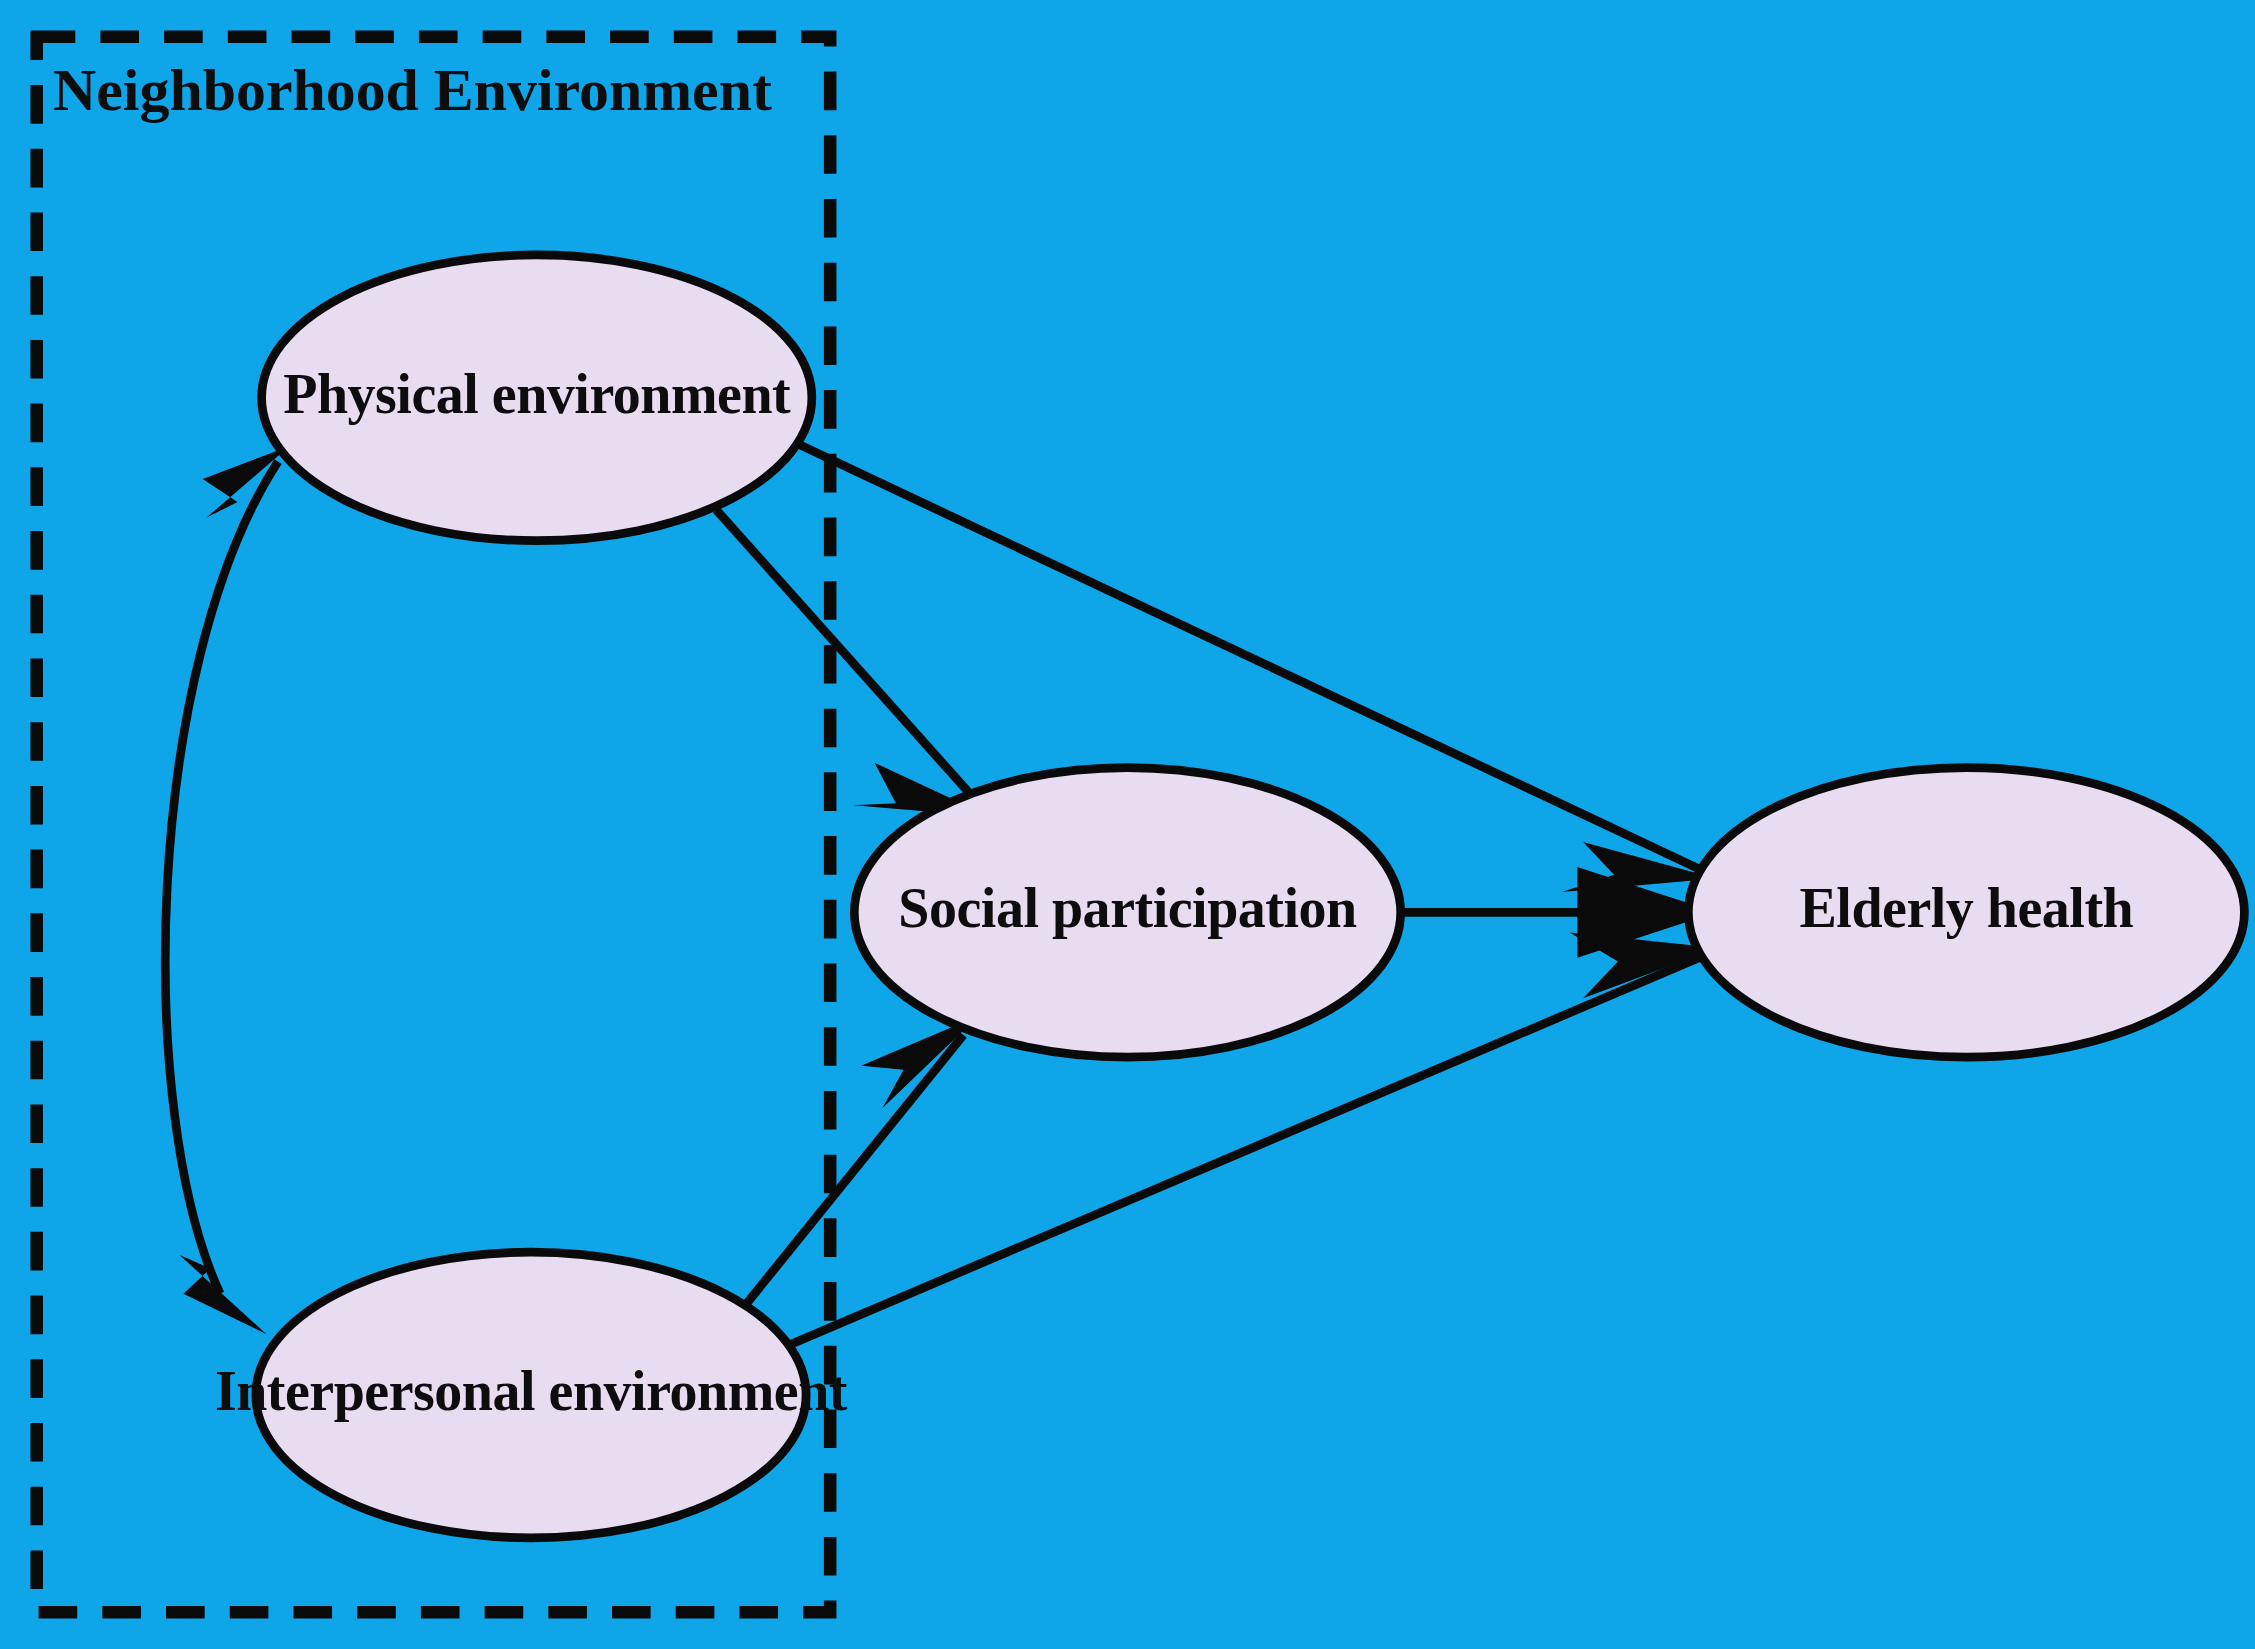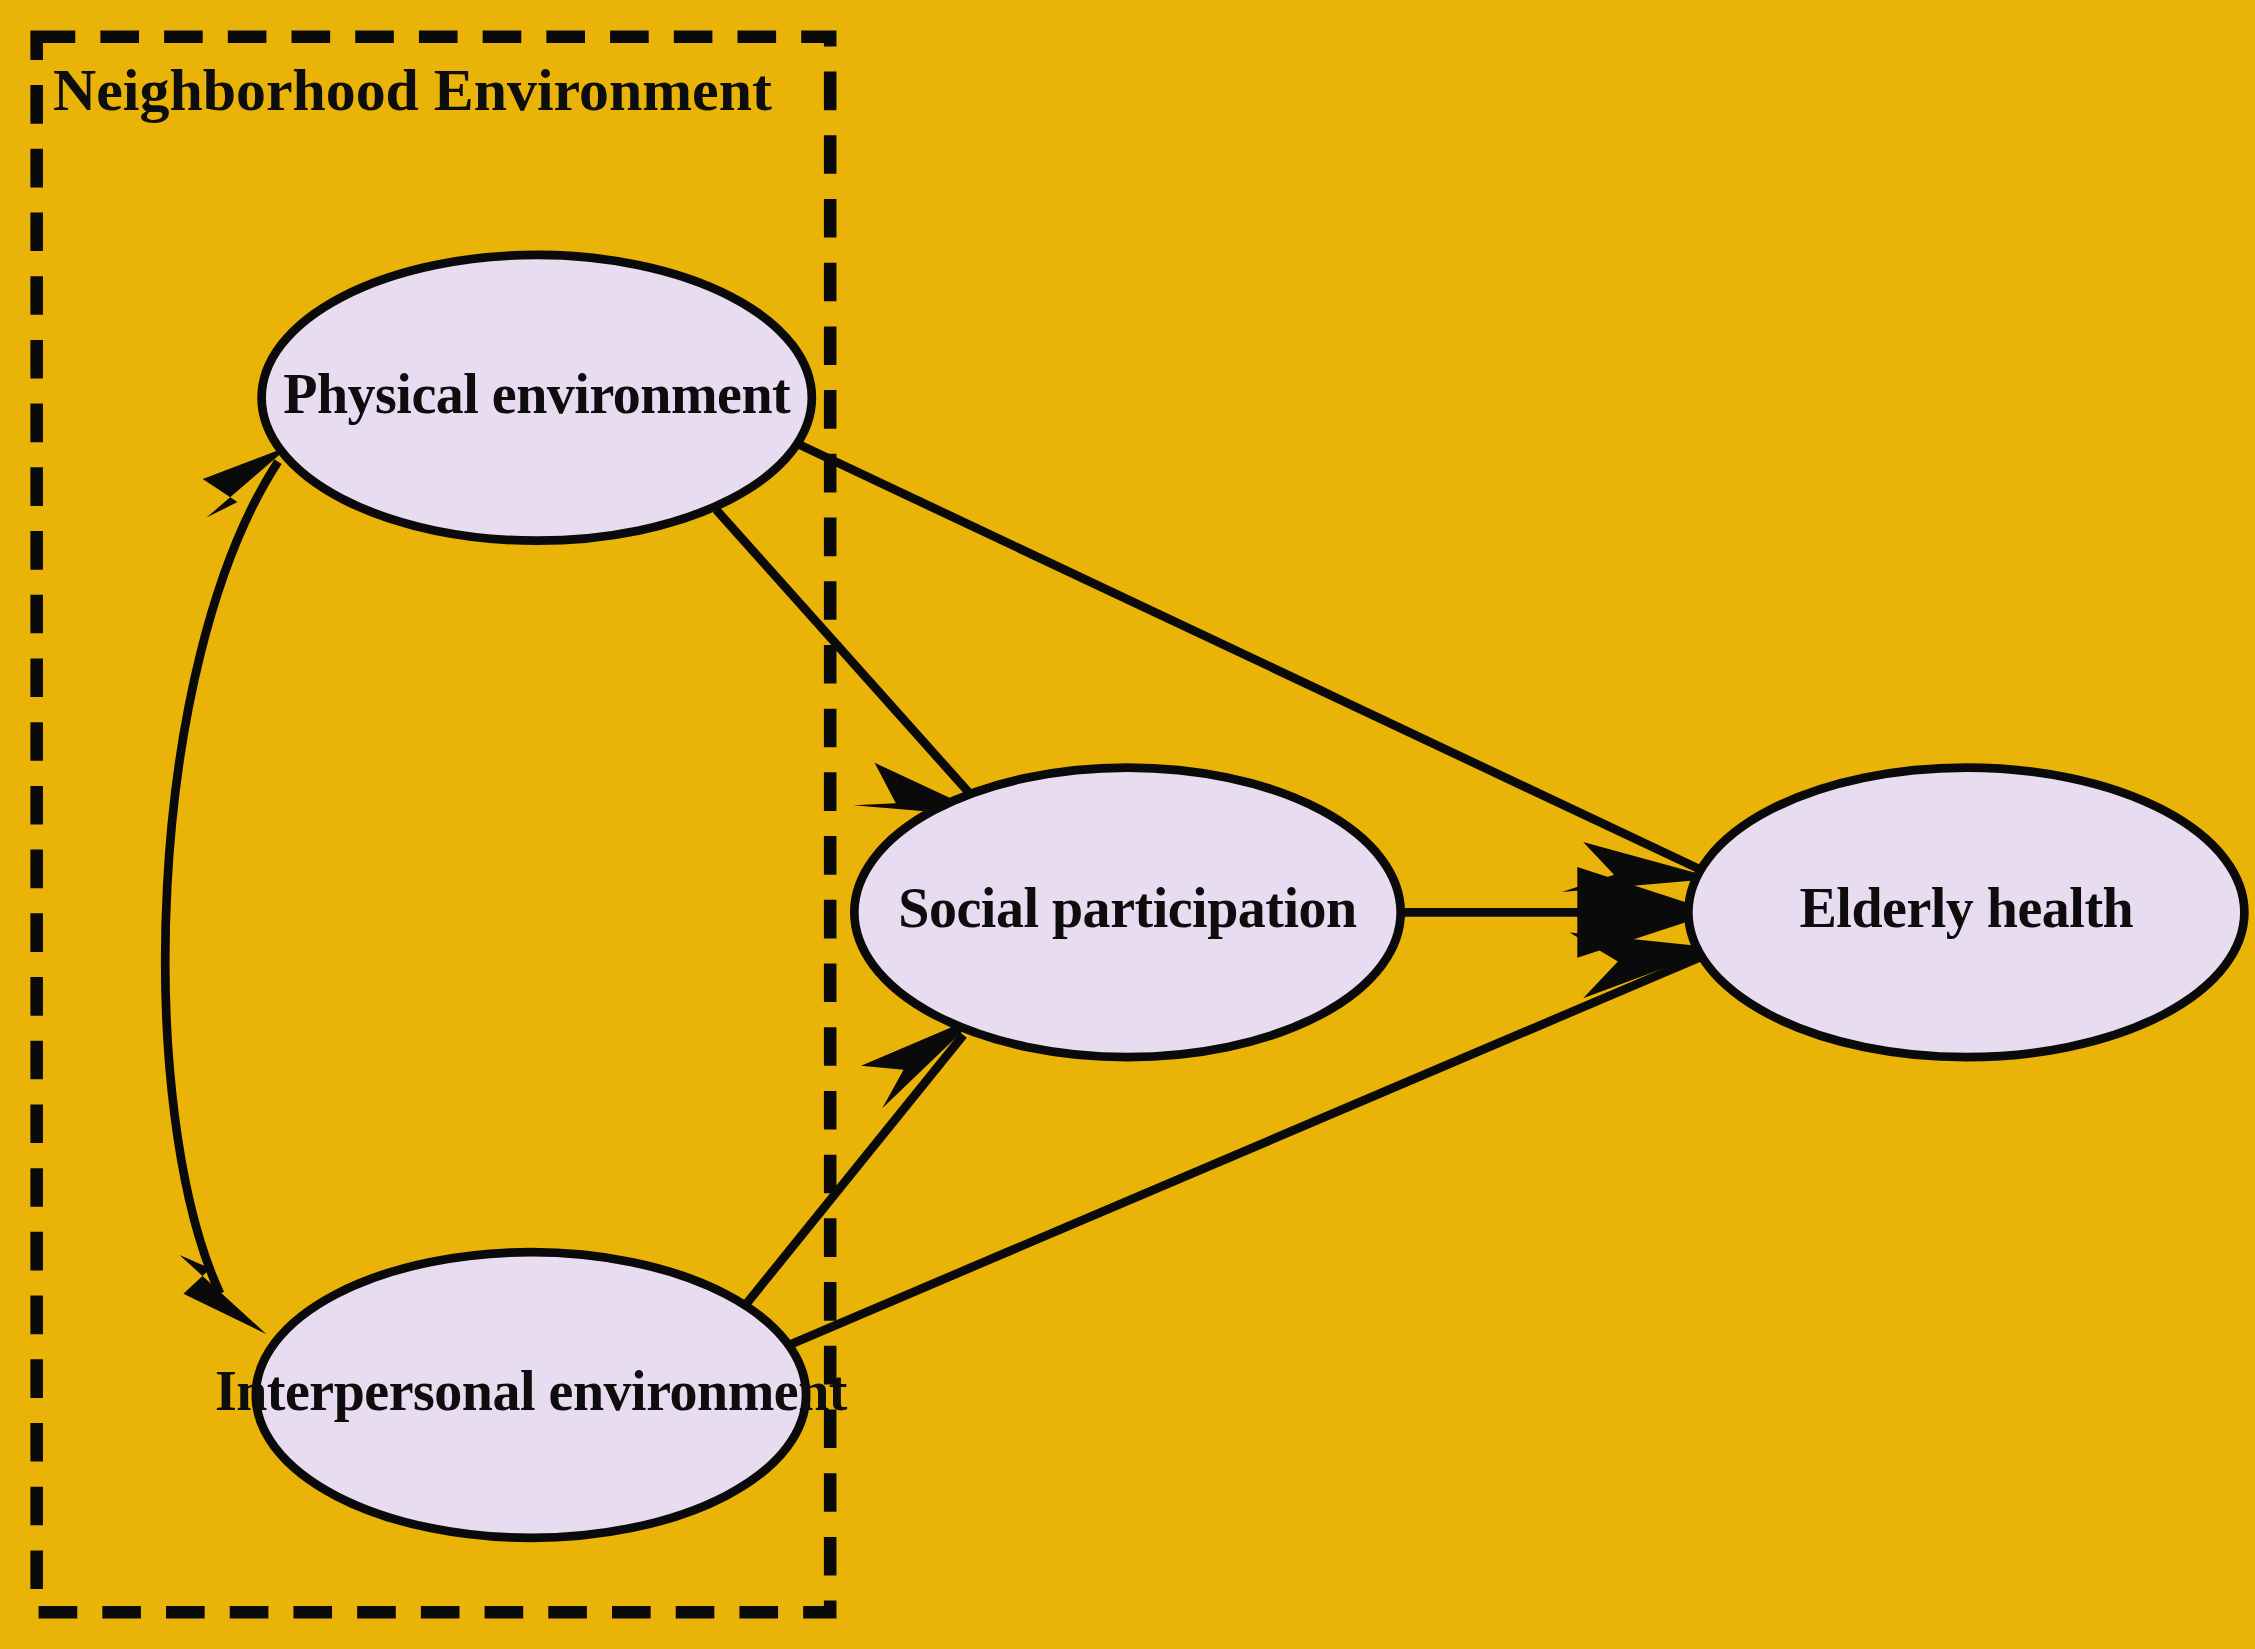--- a/index.html
+++ b/index.html
@@ -4,21 +4,21 @@
 <style>
   html, body {
     margin: 0;
     padding: 0;
     background: #ffffff;
   }
   #canvas {
     position: relative;
     width: 2255px;
     height: 1649px;
-    background: #eab308;
+    background: #0ea5e9;
     overflow: hidden;
   }
   #diagram-svg {
     position: absolute;
     left: 0;
     top: 0;
     width: 2255px;
     height: 1649px;
   }
   .node-label {

